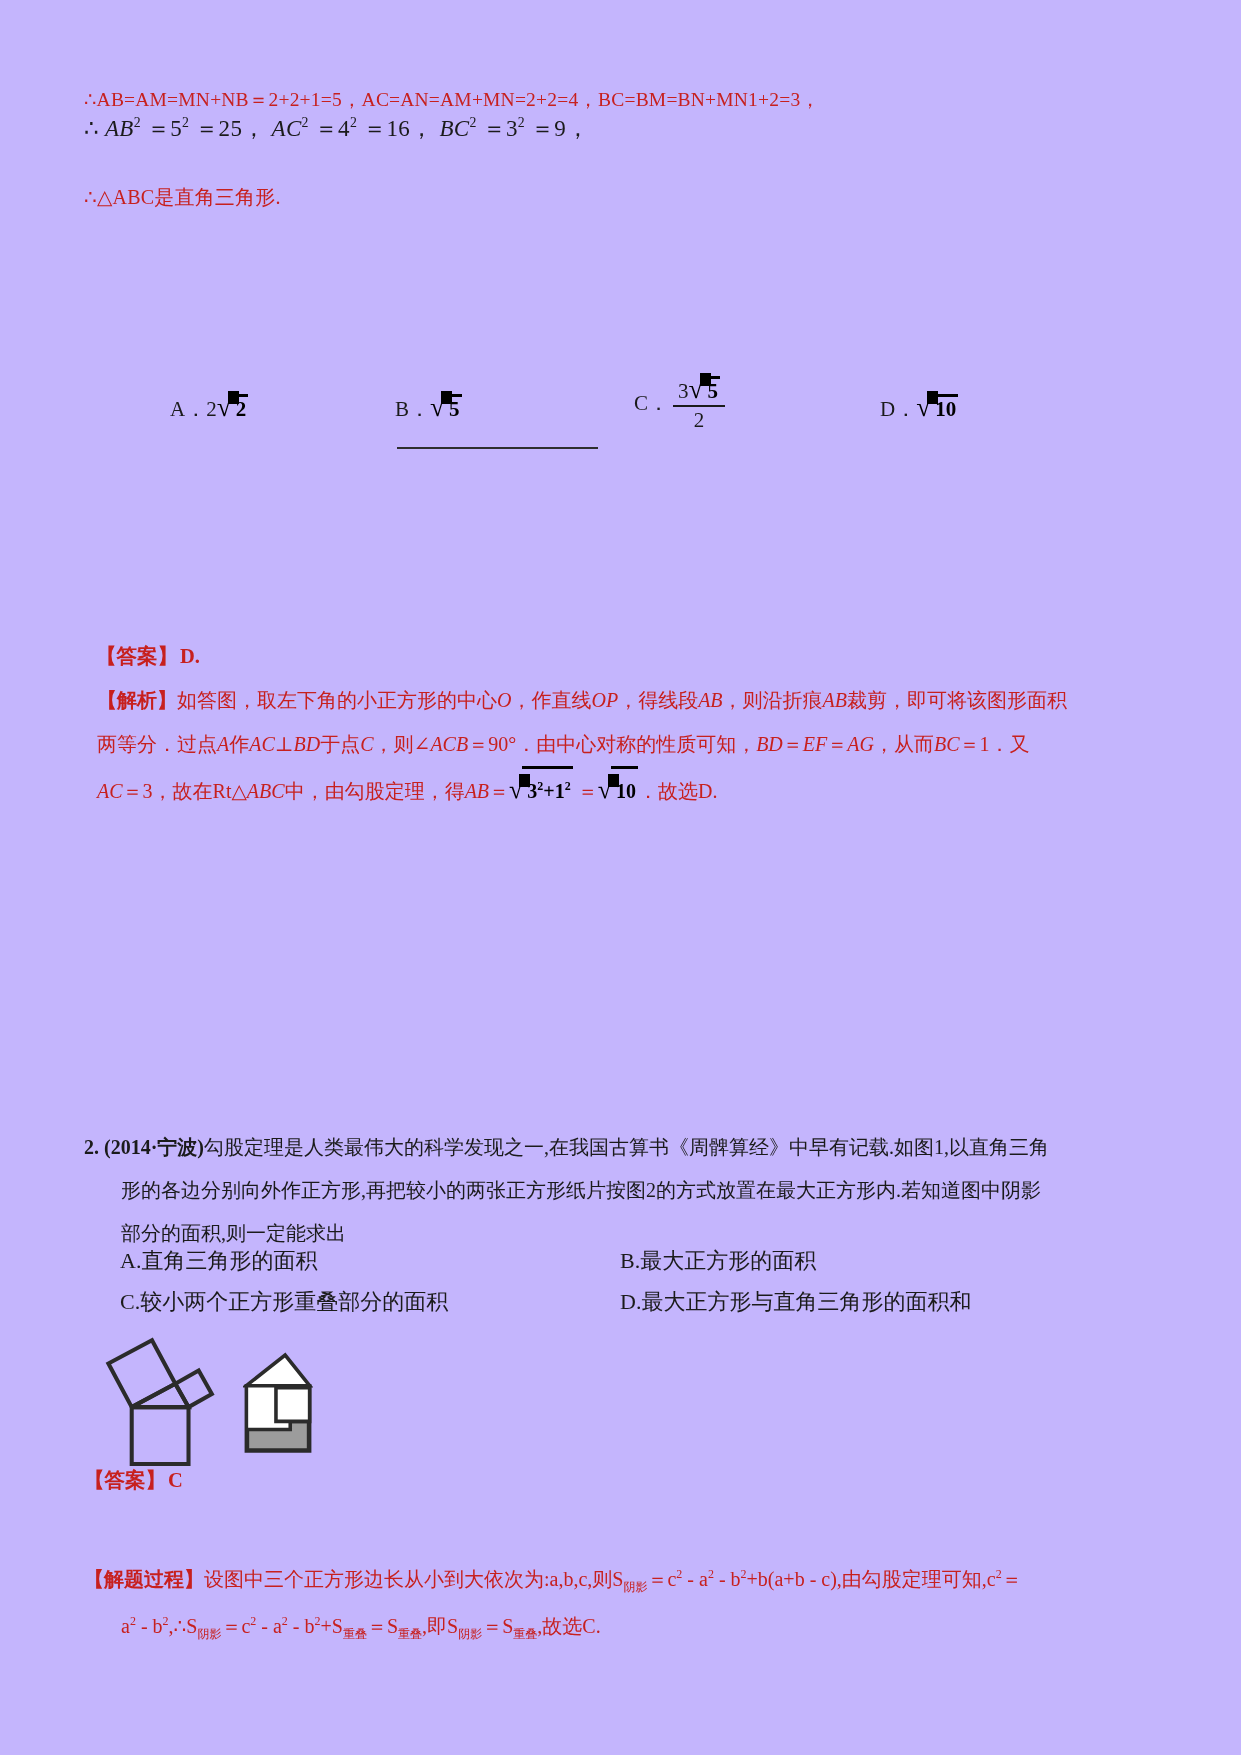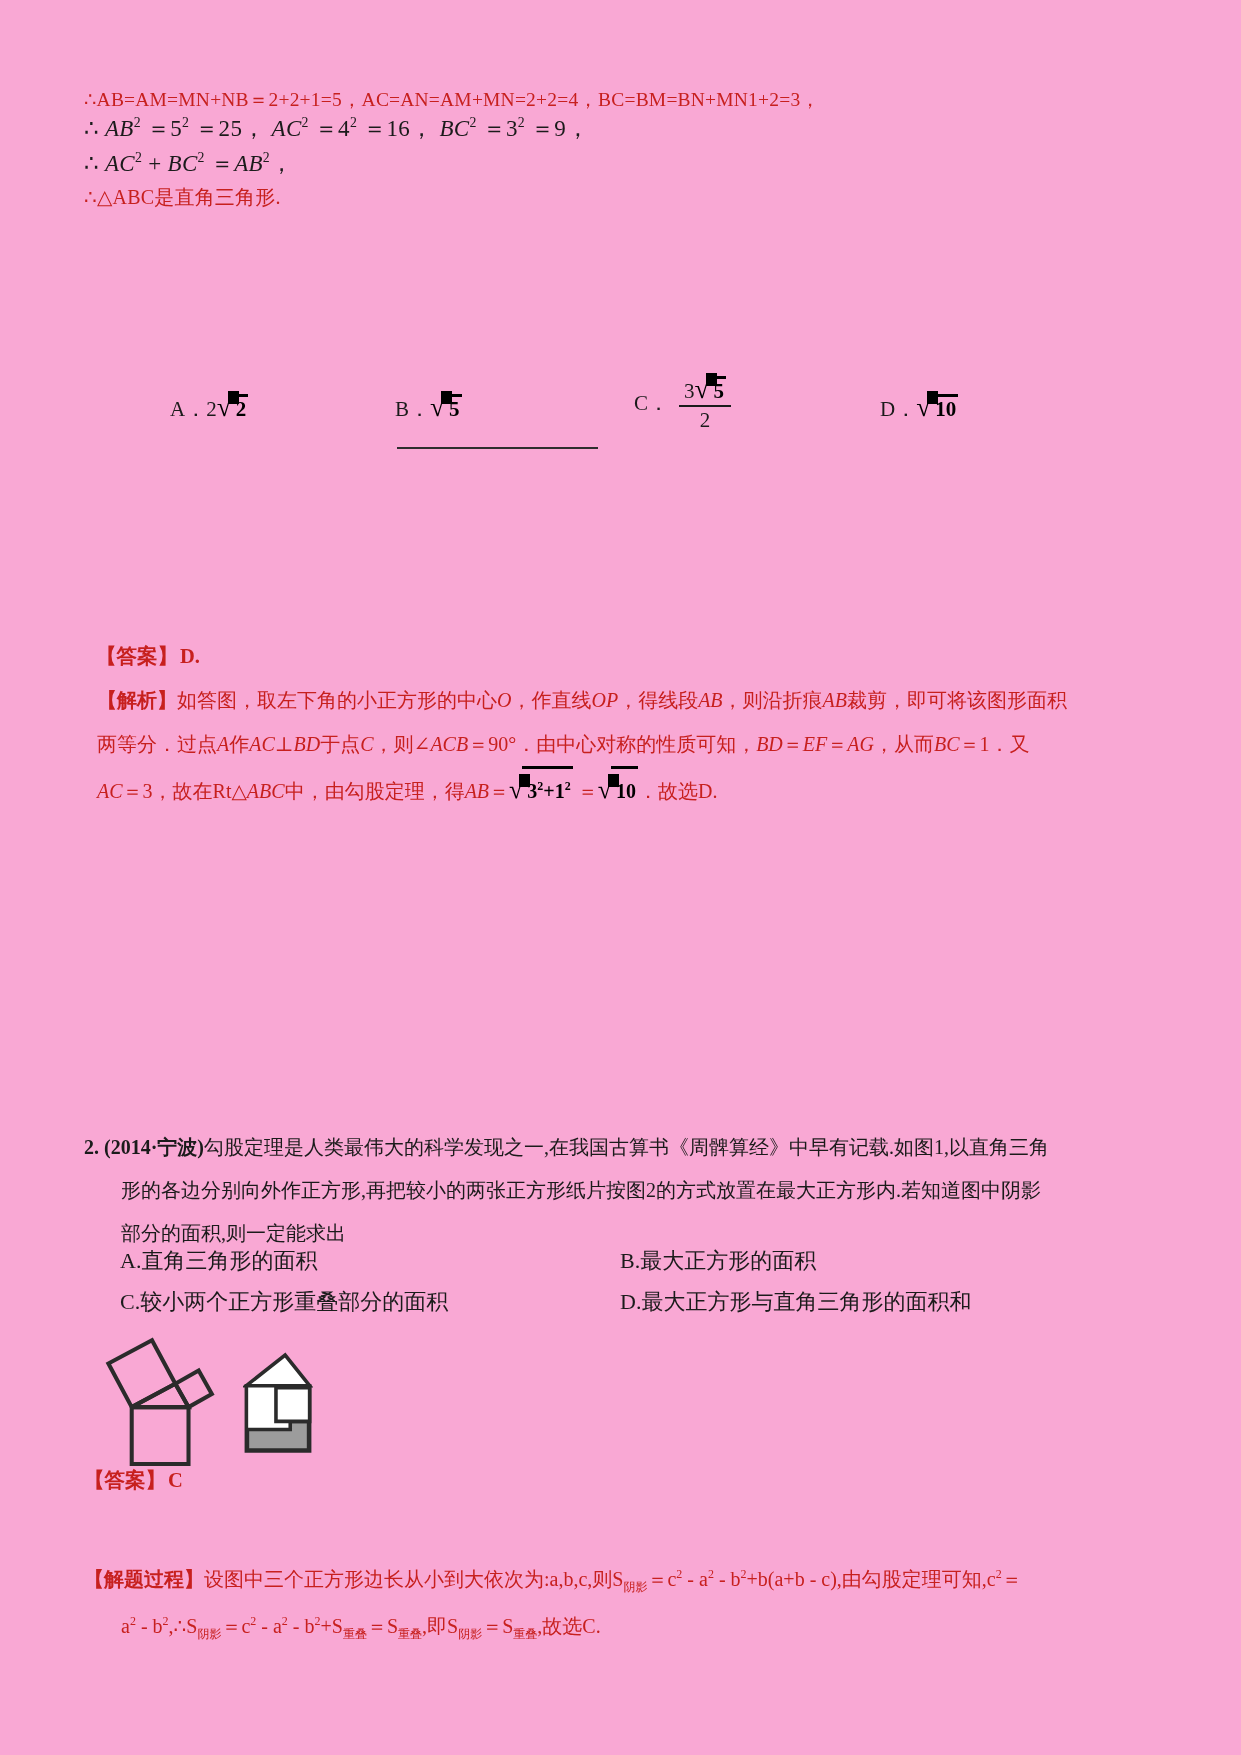--- a/index.html
+++ b/index.html
@@ -1,16 +1,16 @@
 <!DOCTYPE html>
 <html><head>
 <meta charset="utf-8">
 <style>
   html,body{margin:0;padding:0;background:#ffffff;}
-  .page{position:relative;width:1241px;height:1755px;background:#f9a8d4;overflow:hidden;
+  .page{position:relative;width:1241px;height:1755px;background:#c4b5fd;overflow:hidden;
         font-family:"Liberation Serif","DejaVu Serif",serif;color:#1b1b1b;}
   .abs{position:absolute;}
   .red{color:#c7201e;}
   .mathline{font-size:23px;letter-spacing:0.3px;}
   .toprow{font-size:19.5px;letter-spacing:0.2px;}
   sup{font-size:0.6em;line-height:0;vertical-align:super;}
   sub{font-size:0.6em;line-height:0;vertical-align:sub;}
   i.v{font-style:italic;}
   b{font-weight:700;}
   .para{font-size:20px;line-height:43px;text-align:justify;}
@@ -20,36 +20,35 @@
   .ansval{font-weight:700;padding-left:2px;}
   
   .rad{display:inline-block;white-space:nowrap;text-indent:0;}
   .rad-blob{display:inline-block;position:relative;font-style:normal;font-weight:900;
             color:#000;font-size:1.3em;line-height:0.75;margin-right:-1px;}
   .rad-blob::before{content:"√";}
   .rad-blob::after{content:"";position:absolute;top:-6px;right:-7px;width:11px;height:13px;background:#000;}
   .rad-body{display:inline-block;border-top:3.5px solid #000;color:#000;font-weight:700;
             padding:0 2px 0 5px;font-style:normal;}
   .frac{display:inline-flex;flex-direction:column;text-align:center;vertical-align:middle;
-        line-height:1.2;margin-left:10px;}
+        line-height:1.2;margin-left:4px;}
   .frac .num{border-bottom:2px solid #1b1b1b;padding:0 5px 1px;}
   .frac .den{padding-top:1px;}
   .opt{position:absolute;font-size:21px;}
   .opt2{position:absolute;font-size:22px;}
   .underline-rule{position:absolute;border-top:2px solid #2e2e2e;height:0;}
   svg{display:block;}
 </style>
 </head>
 <body>
 
 <div class="page">
 
   <div class="abs red toprow" style="left:84px;top:86px;width:1080px;">∴AB=AM=MN+NB＝2+2+1=5，AC=AN=AM+MN=2+2=4，BC=BM=BN+MN1+2=3，</div>
   <div class="abs mathline" style="left:84px;top:113px;width:1080px;">∴ <i class="v">AB</i><sup>2</sup> ＝5<sup>2</sup> ＝25， <i class="v">AC</i><sup>2</sup> ＝4<sup>2</sup> ＝16， <i class="v">BC</i><sup>2</sup> ＝3<sup>2</sup> ＝9，</div>
-  <div class="abs mathline" style="left:84px;top:148px;width:1080px;">∴ <i class="v">AC</i><sup>2</sup> + <i class="v">BC</i><sup>2</sup> ＝<i class="v">AB</i><sup>2</sup>，</div>
   <div class="abs red toprow" style="left:84px;top:184px;width:1080px;font-size:20px;">∴△ABC是直角三角形.</div>
 
 
   <span class="opt" style="left:170px;top:394px;">A．2<span class="rad"><span class="rad-blob"></span><span class="rad-body">2</span></span></span>
   <span class="opt" style="left:395px;top:394px;">B．<span class="rad"><span class="rad-blob"></span><span class="rad-body">5</span></span></span>
   <span class="opt" style="left:634px;top:376px;">C．<span class="frac">
         <span class="num">3<span class="rad"><span class="rad-blob"></span><span class="rad-body">5</span></span></span>
         <span class="den">2</span>
       </span></span>
   <span class="opt" style="left:880px;top:394px;">D．<span class="rad"><span class="rad-blob"></span><span class="rad-body">10</span></span></span>

